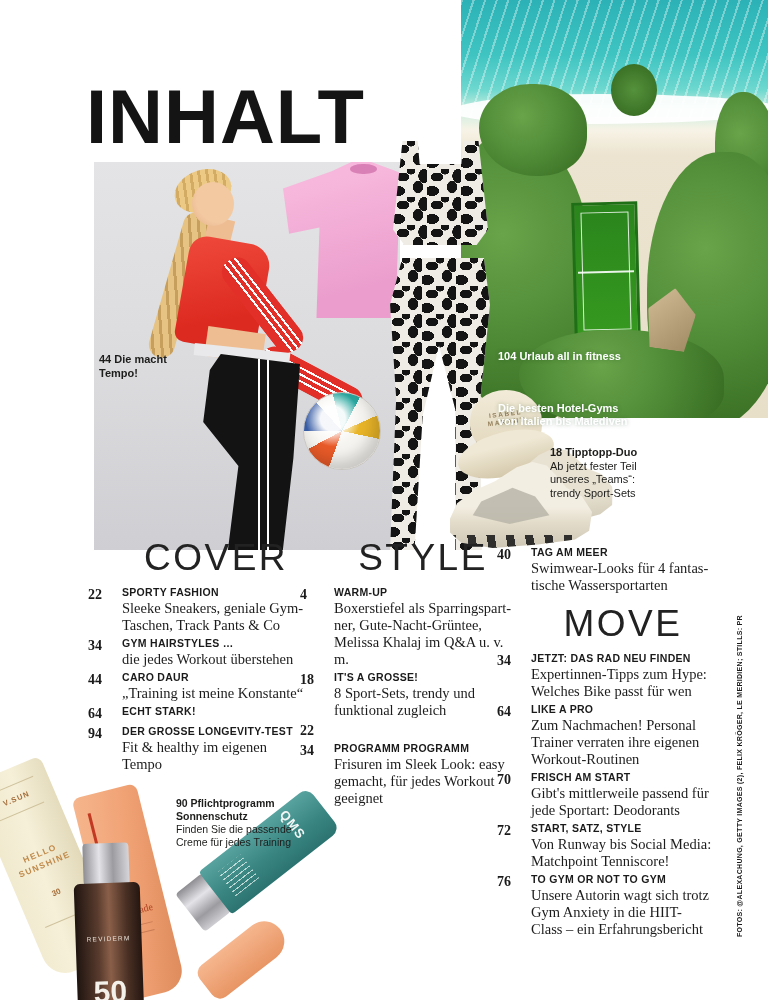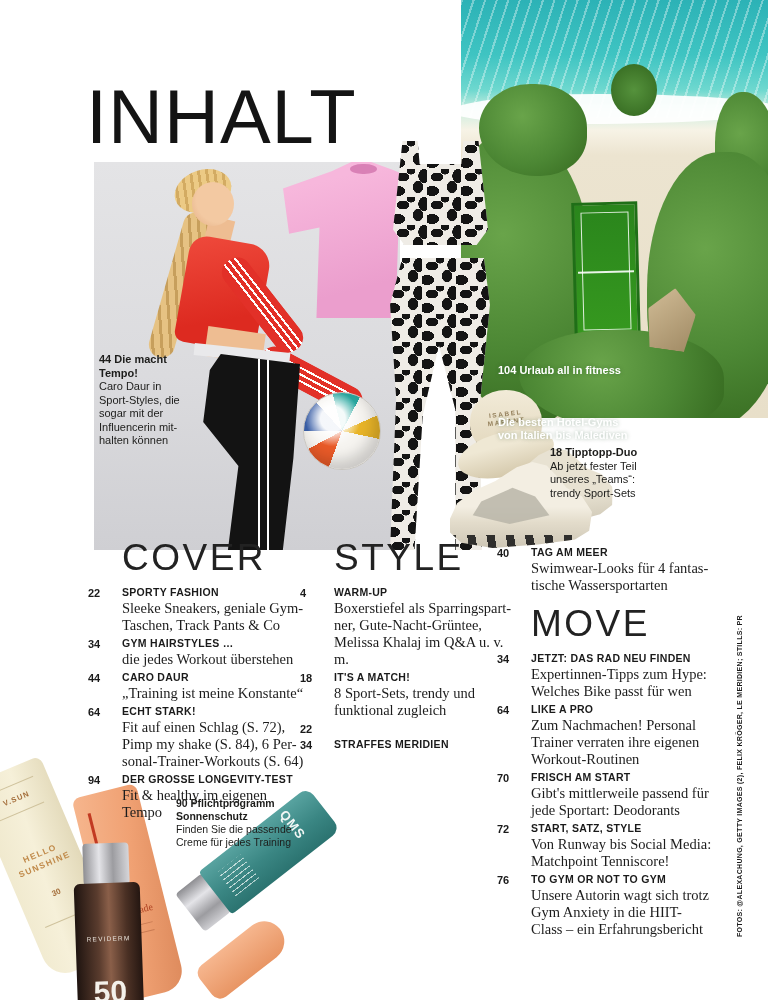--- a/index.html
+++ b/index.html
@@ -2,21 +2,21 @@
 <html><head>
 <meta charset="utf-8">
 <style>
   html,body{margin:0;padding:0;background:#fff;}
   .page{position:relative;width:768px;height:1000px;background:#ffffff;overflow:hidden;
         font-family:"Liberation Sans",sans-serif;color:#1a1a1a;}
   .pre{white-space:pre-line;}
 
   
   .mag-title{position:absolute;left:86px;top:84px;font-size:76px;line-height:66px;
-    font-weight:400;letter-spacing:1px;color:#141414;}
+    font-weight:700;letter-spacing:1px;color:#141414;}
 
   
   .photo-caro{position:absolute;left:94px;top:162px;width:306px;height:388px;overflow:hidden;
     background:linear-gradient(180deg,#e4e4e6 0%,#dbdbde 55%,#cfcfd3 100%);z-index:1;}
   .braid{position:absolute;left:72px;top:48px;width:26px;height:150px;border-radius:13px;
     background:repeating-linear-gradient(70deg,#e6c283 0 6px,#c79f5c 6px 9px);transform:rotate(16deg);}
   .hair-top{position:absolute;left:80px;top:8px;width:58px;height:42px;border-radius:50%;
     background:repeating-linear-gradient(100deg,#ecca85 0 5px,#d3ab62 5px 8px);transform:rotate(-18deg);}
   .head{position:absolute;left:98px;top:20px;width:42px;height:44px;border-radius:50%;
     background:radial-gradient(circle at 65% 40%,#f3c9a2 60%,#e2ad82 100%);}
@@ -38,21 +38,21 @@
     background:
       radial-gradient(circle at 38% 34%,rgba(255,255,255,.95) 18%,rgba(255,255,255,0) 40%),
       conic-gradient(from 200deg,#e85a28 0 42deg,#f6f4f0 42deg 70deg,#3a5fa8 70deg 118deg,#f6f4f0 118deg 146deg,#2aa8a0 146deg 188deg,#f6f4f0 188deg 226deg,#e8b428 226deg 262deg,#f6f4f0 262deg 360deg);
     border:1px solid #c9c6c0;box-shadow:inset -6px -8px 14px rgba(0,0,0,.18);}
 
   
   .photo-cap{position:absolute;z-index:6;font-size:11px;line-height:13.5px;color:#1d1d1b;}
   .cap-lead{font-weight:700;}
   .cap-body{font-weight:400;}
   .cap-caro{left:99px;top:353px;}
-  .cap-beach{left:498px;top:364px;color:#ffffff;text-shadow:0 0 4px rgba(0,60,20,.35);}
+  .cap-beach{left:498px;top:350px;color:#ffffff;text-shadow:0 0 4px rgba(0,60,20,.35);}
   .cap-beach .cap-body{font-weight:600;margin-top:38px;}
   .cap-duo{left:550px;top:446px;}
   .cap-sun{left:176px;top:797px;font-size:10.5px;line-height:13px;}
 
   
   .photo-beach{position:absolute;left:461px;top:0;width:307px;height:418px;overflow:hidden;z-index:1;
     background:linear-gradient(180deg,#2cb2b6 0px,#3fc4c2 55px,#6ed8cf 90px,#cdeee0 110px,#f7f3e6 130px,#ece4d0 155px,#e8dfc9 100%);}
   .photo-beach .streaks{position:absolute;left:0;top:0;width:100%;height:118px;opacity:.45;
     background:repeating-linear-gradient(108deg,rgba(255,255,255,.8) 0 2px,rgba(255,255,255,0) 2px 11px);}
   .foam{position:absolute;left:-10px;top:94px;width:330px;height:30px;background:#ffffff;opacity:.92;
@@ -149,24 +149,24 @@
   .qms-lines{position:absolute;left:14px;top:12px;width:30px;height:30px;opacity:.75;
     background:repeating-linear-gradient(0deg,#eaf4f2 0 1px,transparent 1px 5px);}
   .qms-brand{position:absolute;right:18px;top:13px;font-size:13px;font-weight:700;letter-spacing:1px;
     color:#f2f7f5;transform:rotate(90deg);}
 
   
   .col{position:absolute;z-index:5;}
   .col-1{left:88px;top:540px;width:222px;}
   .col-2{left:300px;top:540px;width:212px;}
   .col-3{left:497px;top:546px;width:218px;}
-  .sec-head{font-size:37px;line-height:36px;font-weight:400;letter-spacing:2.5px;color:#222;margin:0 0 10px 34px;}
+  .sec-head{font-size:37px;line-height:36px;font-weight:400;letter-spacing:2.5px;color:#222;margin:0 0 10px 34px;text-align:center;}
   .col-3 .sec-head{margin-top:12px;}
   .entry{display:flex;margin-bottom:3px;}
-  .num{flex:none;width:27px;font-size:11px;font-weight:700;padding-top:1px;color:#1a1a1a;}
+  .num{flex:none;width:27px;font-size:14px;font-weight:700;padding-top:1px;color:#1a1a1a;font-family:Liberation Serif, serif;}
   .etxt{flex:1;padding-left:7px;}
   .etitle{font-size:10.5px;font-weight:700;letter-spacing:.3px;line-height:12px;color:#1a1a1a;}
   .ebody{font-family:"Liberation Serif",serif;font-size:14.5px;line-height:17px;color:#1c1c1c;margin-top:2px;}
 
   
   .credits{position:absolute;left:736px;top:565px;height:372px;z-index:6;
     writing-mode:vertical-rl;transform:rotate(180deg);
     font-size:7px;font-weight:700;letter-spacing:.3px;color:#1a1a1a;white-space:nowrap;}
 </style>
 </head>
@@ -218,25 +218,20 @@
   </div>
 
   <div class="shoe">
     <div class="shoe-back"></div>
     <div class="shoe-shape"></div>
   </div>
 
   <div class="photo-cap cap-caro">
     <div class="cap-lead pre">44 Die macht
 Tempo!</div>
-    <div class="cap-body pre">Caro Daur in
-Sport-Styles, die
-sogar mit der
-Influencerin mit-
-halten können</div>
   </div>
   <div class="photo-cap cap-beach">
     <div class="cap-lead pre">104 Urlaub all in fitness</div>
     <div class="cap-body pre">Die besten Hotel-Gyms
 von Italien bis Malediven</div>
   </div>
   <div class="photo-cap cap-duo">
     <div class="cap-lead pre">18 Tipptopp-Duo</div>
     <div class="cap-body pre">Ab jetzt fester Teil
 unseres „Teams“:
@@ -270,23 +265,20 @@
       <div class="num">44</div>
       <div class="etxt">
           <div class="etitle">CARO DAUR</div>
       <div class="ebody pre">„Training ist meine Konstante“</div>
         </div>
     </div>
     <div class="entry">
       <div class="num">64</div>
       <div class="etxt">
           <div class="etitle">ECHT STARK!</div>
-      <div class="ebody pre">Fit auf einen Schlag (S. 72),
-Pimp my shake (S. 84), 6 Per-
-sonal-Trainer-Workouts (S. 64)</div>
         </div>
     </div>
     <div class="entry">
       <div class="num">94</div>
       <div class="etxt">
           <div class="etitle">DER GROSSE LONGEVITY-TEST</div>
       <div class="ebody pre">Fit &amp; healthy im eigenen Tempo</div>
         </div>
     </div>
   </div>
@@ -298,32 +290,35 @@
       <div class="etxt">
           <div class="etitle">WARM-UP</div>
       <div class="ebody pre">Boxerstiefel als Sparringspart-
 ner, Gute-Nacht-Grüntee,
 Melissa Khalaj im Q&amp;A u. v. m.</div>
         </div>
     </div>
     <div class="entry">
       <div class="num">18</div>
       <div class="etxt">
-          <div class="etitle">IT'S A MATCH!</div>
+          <div class="etitle">IT'S A GROSSE!</div>
       <div class="ebody pre">8 Sport-Sets, trendy und
 funktional zugleich</div>
         </div>
     </div>
     <div class="entry">
       <div class="num">22</div>
     </div>
     <div class="entry">
       <div class="num">34</div>
       <div class="etxt">
-          <div class="etitle">STRAFFES MERIDIEN</div>
+          <div class="etitle">PROGRAMM PROGRAMM</div>
+      <div class="ebody pre">Frisuren im Sleek Look: easy
+gemacht, für jedes Workout
+geeignet</div>
         </div>
     </div>
   </div>
 
   <div class="col col-3">
     <div class="entry">
       <div class="num">40</div>
       <div class="etxt">
           <div class="etitle">TAG AM MEER</div>
       <div class="ebody pre">Swimwear-Looks für 4 fantas-

